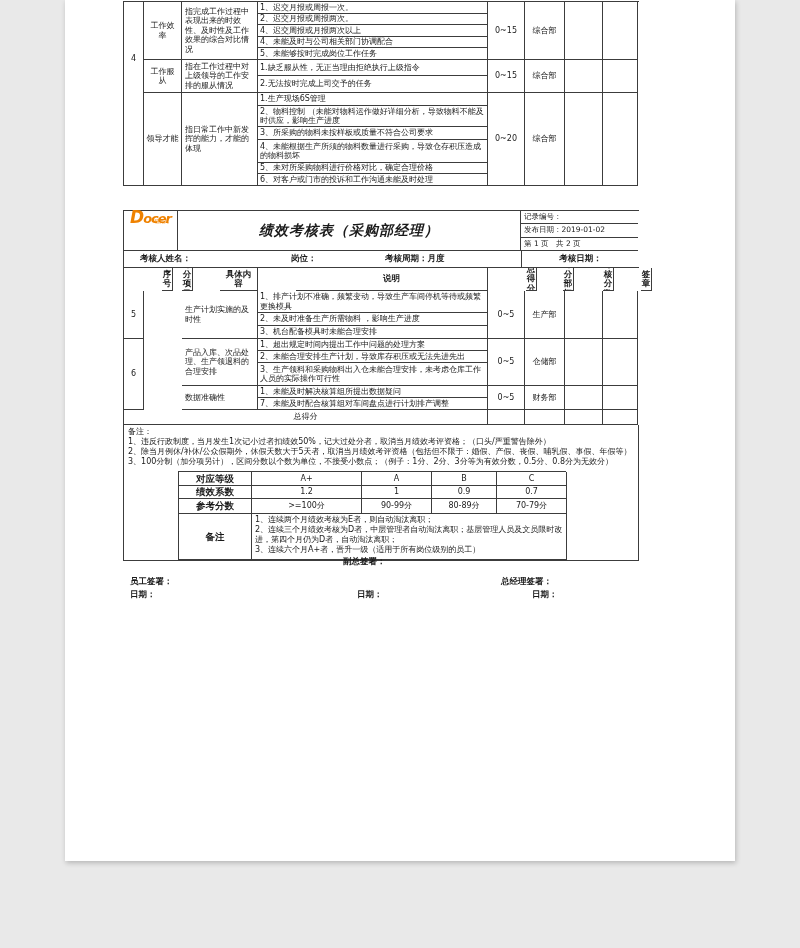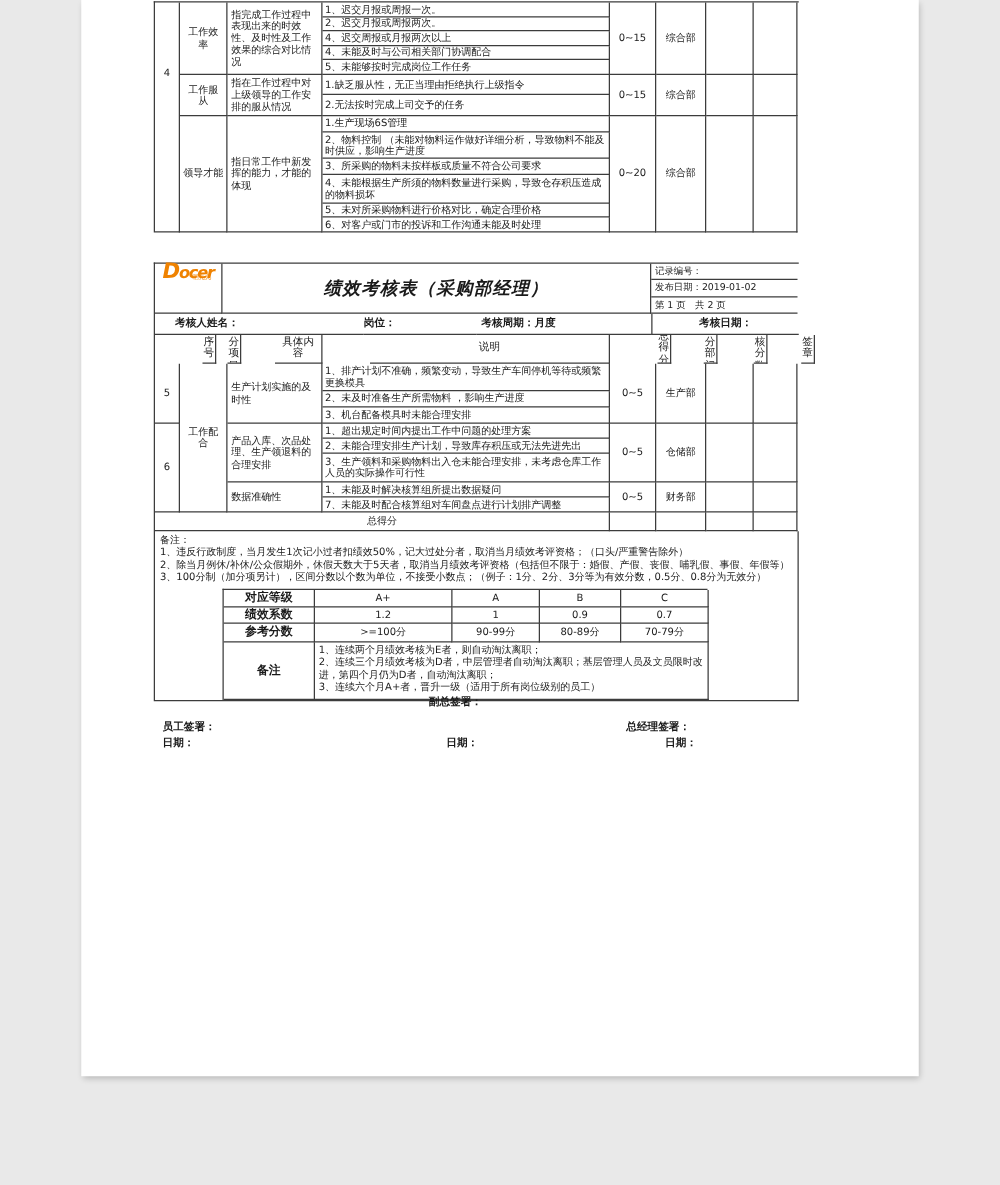--- a/index.html
+++ b/index.html
@@ -34,21 +34,21 @@
   .info-row:last-child { border-bottom:none; }
   .meta-row { display:flex; height:17px; font-size:8.5px; font-weight:700; }
   .meta-row > div { border-bottom:1px solid #3c3c3c; display:flex; align-items:center; }
   .m1 { width:167px; padding-left:16px; }
   .m2 { width:90px; }
   .m3 { width:140px; padding-left:4px; }
   .m4 { width:118px; border-left:1px solid #3c3c3c; justify-content:center; }
   .t2grid { display:grid;
         grid-template-columns:20px 38px 76px 230px 37px 40px 38px 35px;
         grid-template-rows:23px 22px 13px 13px 12px 12px 23px 12px 12px 15px; }
-  .hdr { font-weight:400; font-size:8.5px; line-height:9.5px; padding:0 5px;margin-left:38px; }
+  .hdr { font-weight:700; font-size:8.5px; line-height:9.5px; padding:0 5px;margin-left:38px; }
   
   .notes { position:relative; height:136px; border-right:1px solid #3c3c3c; border-bottom:1px solid #3c3c3c; font-size:8px; line-height:10px; padding:2px 4px 0 4px; overflow:hidden; }
   .gradetbl { position:absolute; left:54px; top:46px; width:388px; border-top:1px solid #3c3c3c; border-left:1px solid #3c3c3c; display:grid;
         grid-template-columns:73px 110px 70px 65px 70px;
         grid-template-rows:14px 13px 15px 46px; }
   .gcell { border-right:1px solid #3c3c3c; border-bottom:1px solid #3c3c3c; display:flex; align-items:center; justify-content:center; font-size:8px; overflow:hidden; }
   .glabel { font-weight:700; font-size:9.5px; }
   .gnotes { align-items:flex-start; justify-content:center; text-align:left; padding:1px 3px; line-height:10px; }
 
   
@@ -123,21 +123,20 @@
       <div class="cell hdr" style="grid-area:1/1/2/2">序号</div>
       <div class="cell hdr" style="grid-area:1/2/2/3">评分项目</div>
       <div class="cell hdr" style="grid-area:1/3/2/4">具体内容</div>
       <div class="cell hdr" style="grid-area:1/4/2/5">说明</div>
       <div class="cell hdr" style="grid-area:1/5/2/6">总得分</div>
       <div class="cell hdr" style="grid-area:1/6/2/7">评分部门</div>
       <div class="cell hdr" style="grid-area:1/7/2/8">考核分数</div>
       <div class="cell hdr" style="grid-area:1/8/2/9">签章</div>
 
       <div class="cell" style="grid-area:2/1/5/2">5</div>
-      <div class="cell pj" style="grid-area:2/2/10/3">工作配合</div>
       <div class="cell desc" style="grid-area:2/3/5/4">生产计划实施的及时性</div>
       <div class="cell item" style="grid-area:2/4/3/5">1、排产计划不准确，频繁变动，导致生产车间停机等待或频繁更换模具</div>
       <div class="cell item" style="grid-area:3/4/4/5">2、未及时准备生产所需物料 ，影响生产进度</div>
       <div class="cell item" style="grid-area:4/4/5/5">3、机台配备模具时未能合理安排</div>
       <div class="cell" style="grid-area:2/5/5/6">0~5</div>
       <div class="cell" style="grid-area:2/6/5/7">生产部</div>
       <div class="cell" style="grid-area:2/7/5/8"></div>
       <div class="cell" style="grid-area:2/8/5/9"></div>
 
       <div class="cell" style="grid-area:5/1/10/2">6</div>

